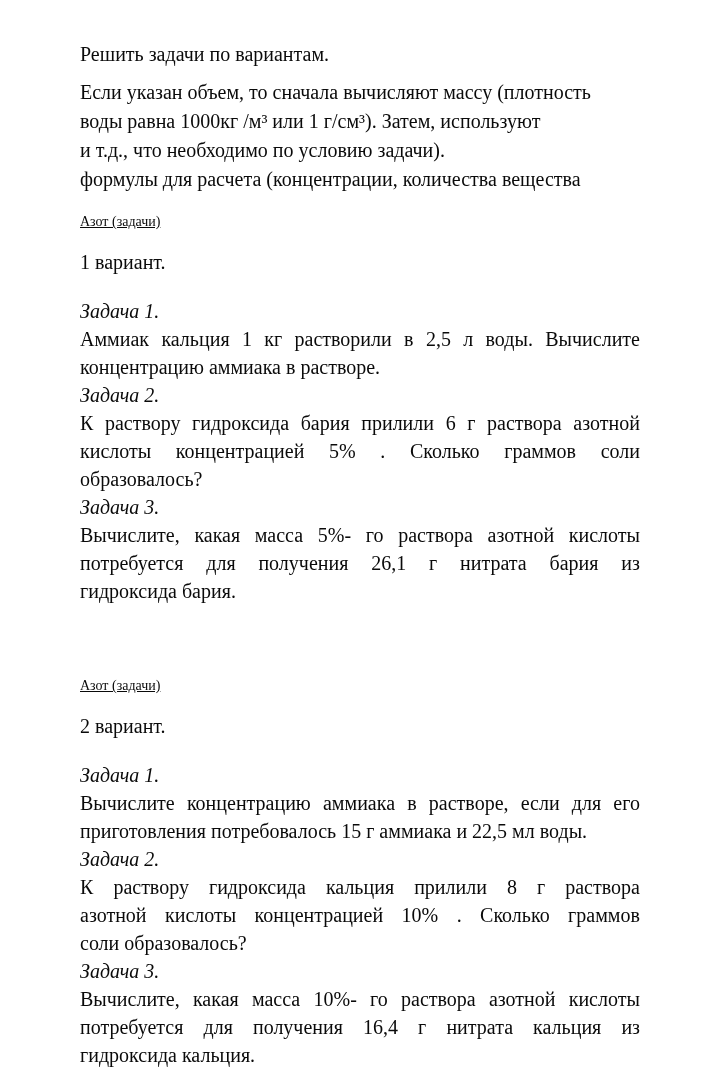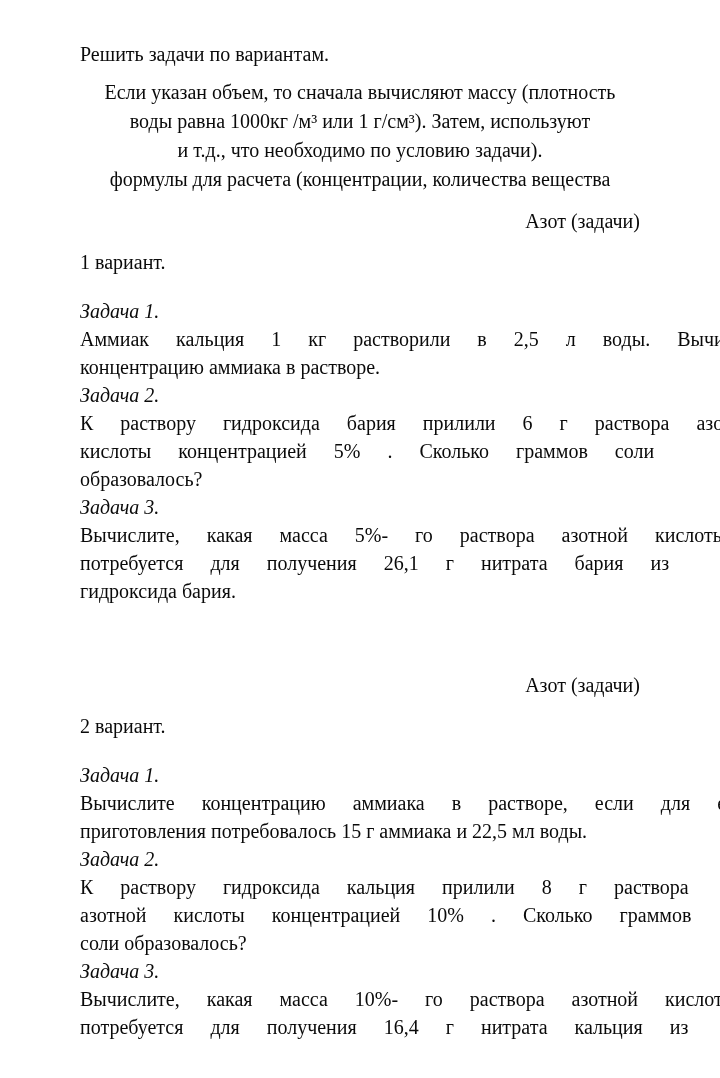--- a/index.html
+++ b/index.html
@@ -11,44 +11,44 @@
     color: #0a0a0a;
     font-family: "Liberation Serif", "DejaVu Serif", serif;
     font-size: 20px;
     line-height: 29px;
     overflow: hidden;
   }
   .page { padding: 40px 80px 0 80px; }
 
   .line { min-height: 29px; }
 
-  .intro { margin: 9px 0 0 0; text-align: center; }
+  .intro { margin: 9px 0 0 0; }
 
   .heading {
     margin: 13px 0 0 0;
-    text-align: right;
+    text-align: left;
     font-weight: normal;
-    font-size: 20px;
+    font-size: 14px;
     line-height: 29px;
+    text-decoration: underline;
   }
   .heading-gap { margin-top: 66px; }
 
   .variant-label { margin: 12px 0 0 0; }
 
   .tasks { margin: 20px 0 0 0; }
   .tasks .line { min-height: 28px; line-height: 28px; }
 
   .task-label { font-style: italic; }
 
   
   .jline {
     display: flex;
     justify-content: space-between;
     white-space: nowrap;
-    gap: 27px;
   }
 </style>
 </head>
 <body>
 
 <main class="page">
 
   <div class="line">Решить задачи по вариантам.</div>
 
   <div class="intro">
@@ -180,16 +180,17 @@
       <div class="line jline">
           <span>потребуется</span>
           <span>для</span>
           <span>получения</span>
           <span>16,4</span>
           <span>г</span>
           <span>нитрата</span>
           <span>кальция</span>
           <span>из</span>
         </div>
+      <div class="line">гидроксида кальция.</div>
     </div>
   </section>
 
 </main>
 
 </body></html>

